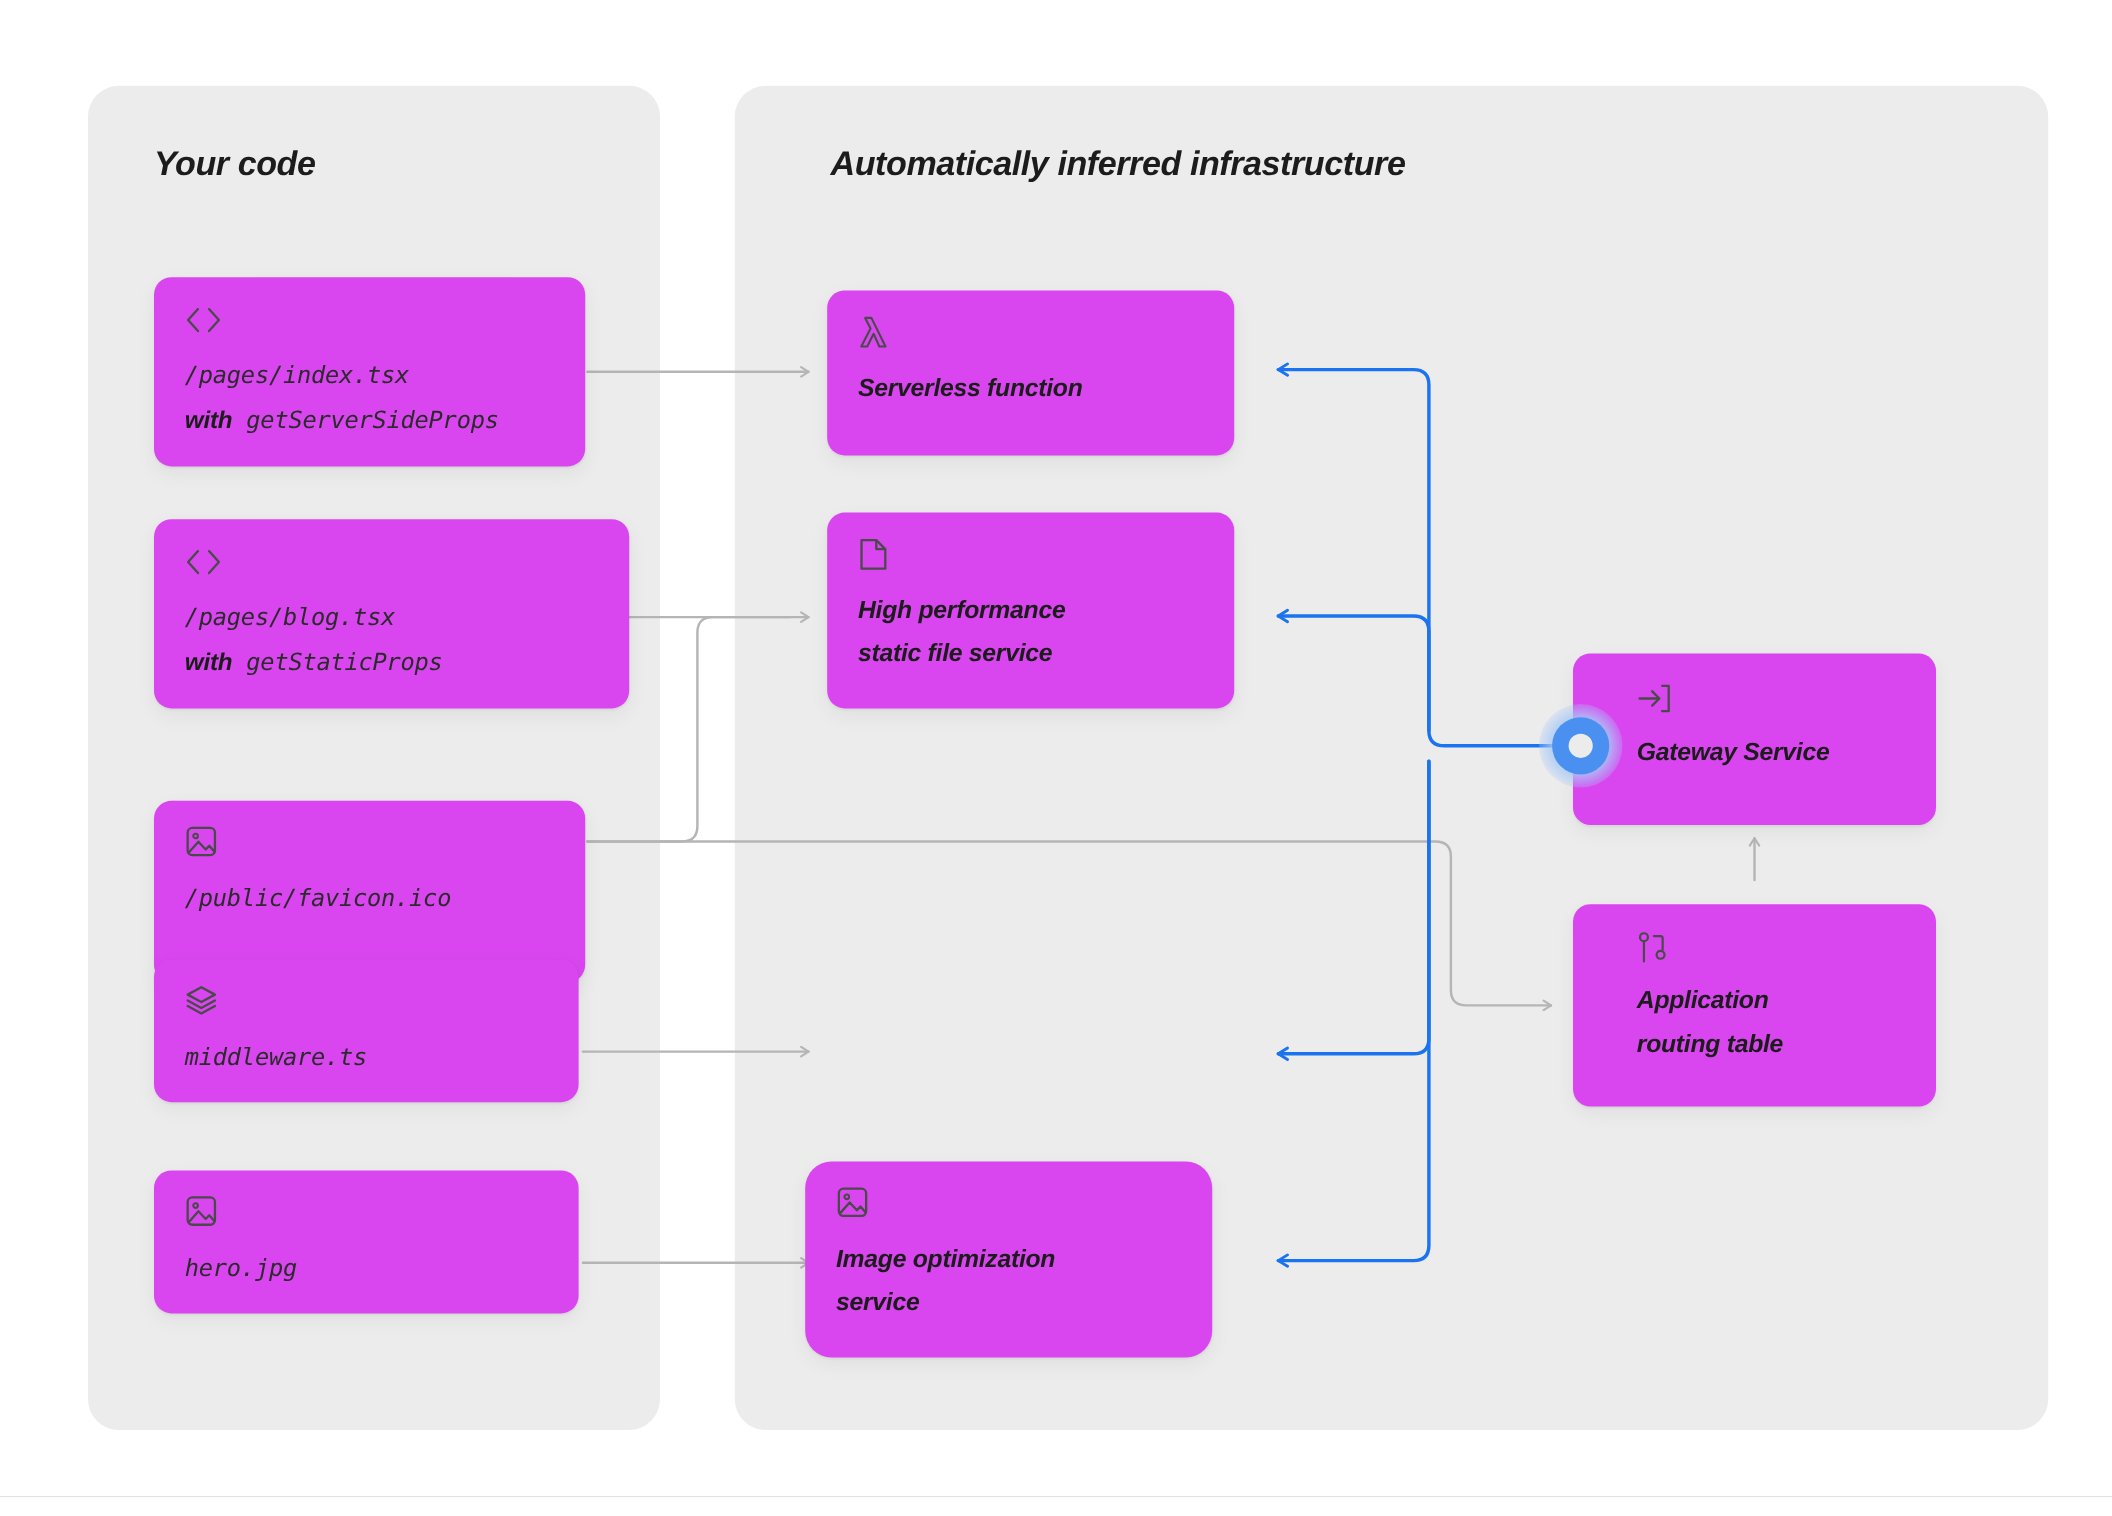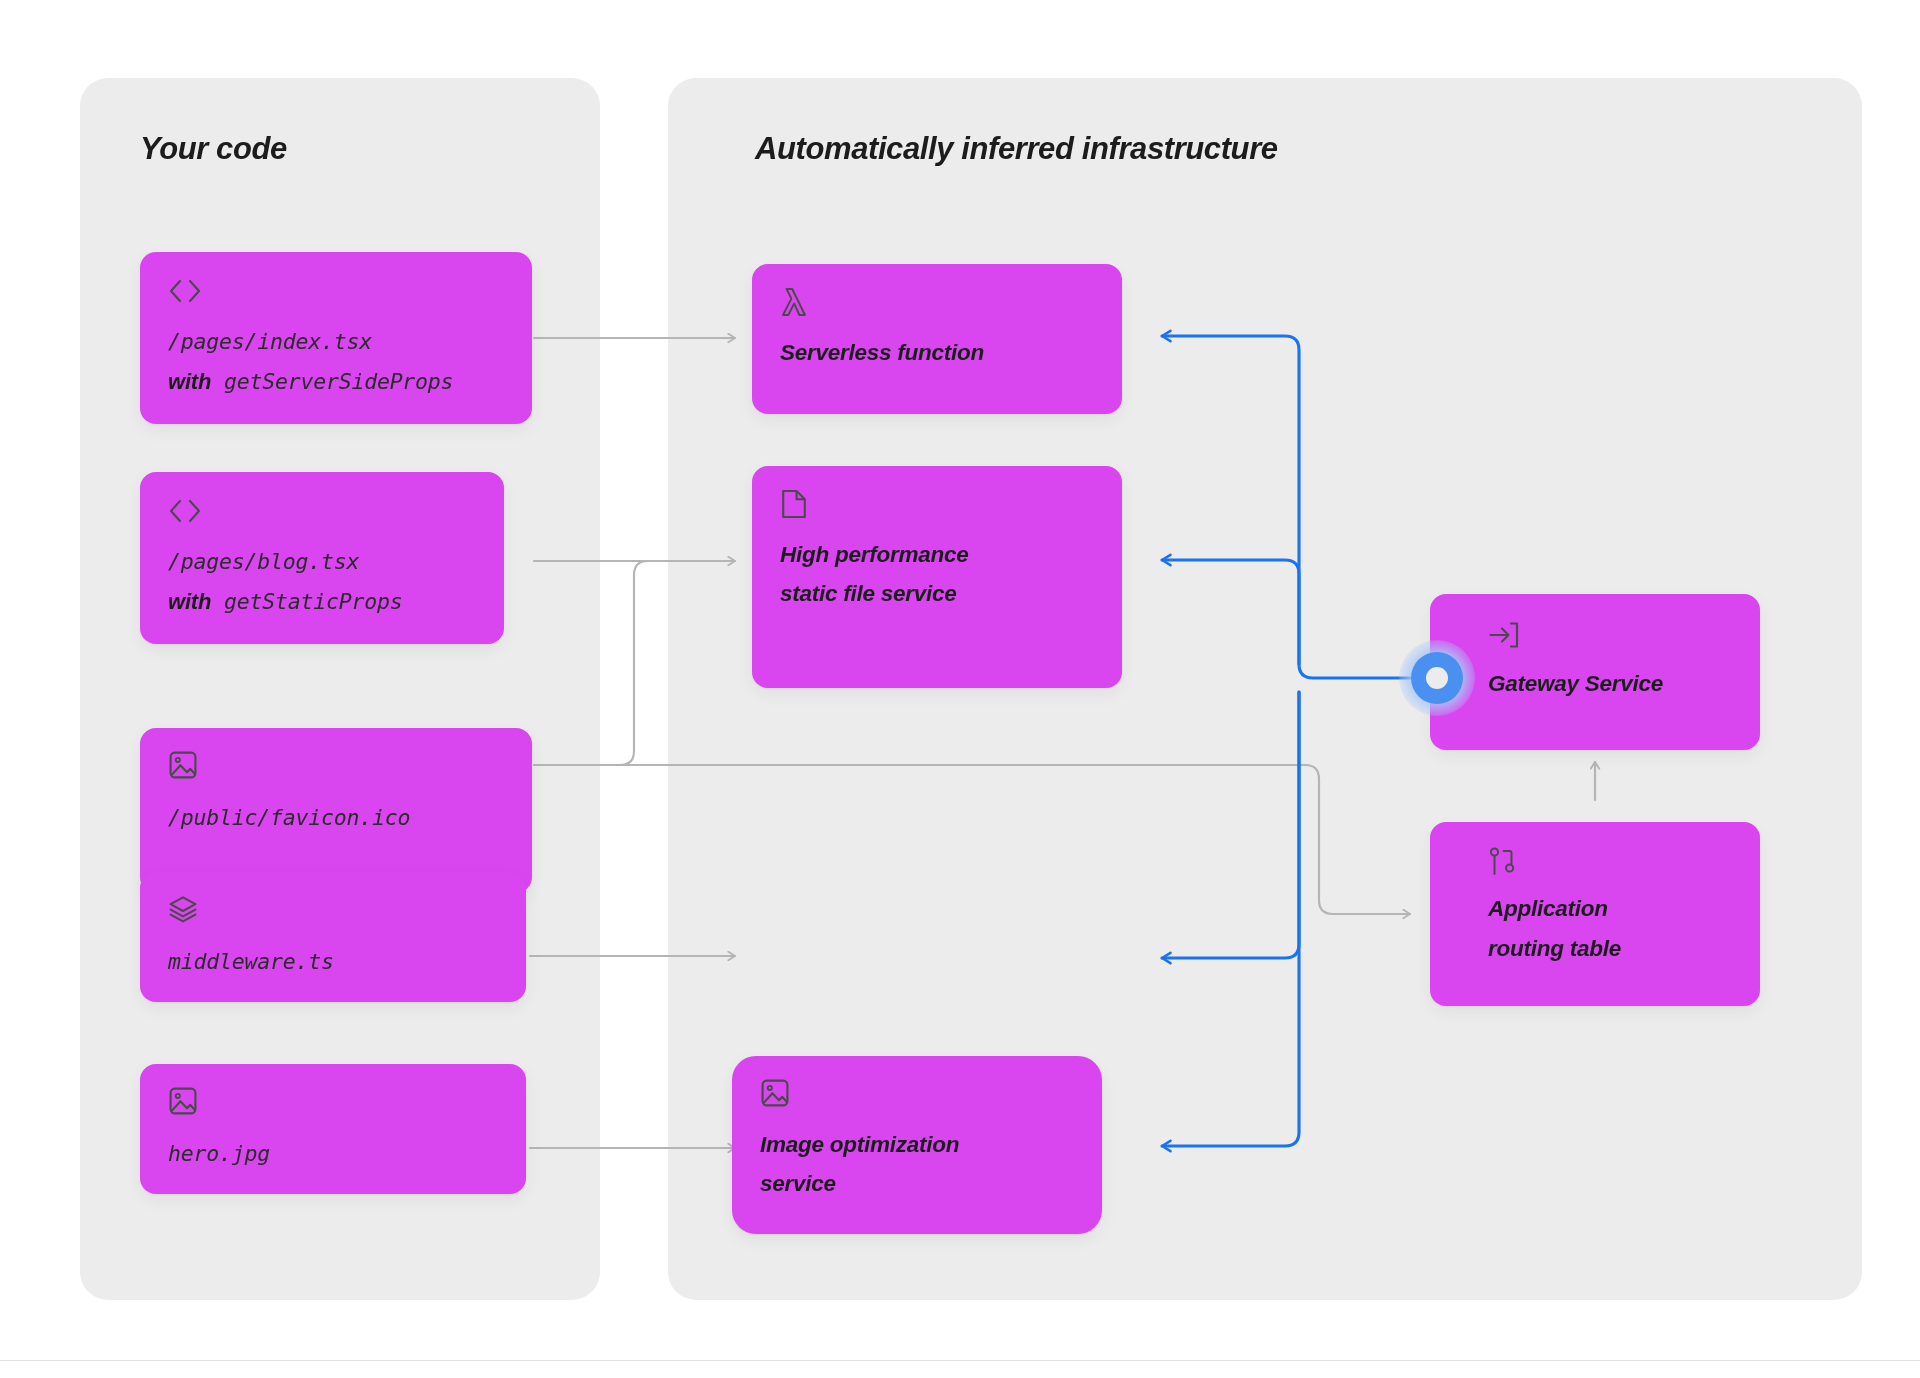--- a/index.html
+++ b/index.html
@@ -74,28 +74,28 @@
     position: absolute;
     font-size: 22.5px;
     font-weight: 700;
     color: #1c1c1c;
     letter-spacing: -0.25px;
     line-height: 33px;
   }
 
   
   #card-index    { left: 140px; top: 252px;  width: 392px; height: 172px; }
-  #card-blog     { left: 140px; top: 472px;  width: 364px; height: 172px; }
+  #card-blog     { left: 140px; top: 472px;  width: 432px; height: 172px; }
   #card-favicon  { left: 140px; top: 728px;  width: 392px; height: 165px; }
   #card-mw       { left: 140px; top: 872px;  width: 386px; height: 130px; }
   #card-hero     { left: 140px; top: 1064px; width: 386px; height: 130px; }
 
   
   #card-serverless { left: 752px; top: 264px;  width: 370px; height: 150px; }
-  #card-static     { left: 752px; top: 466px;  width: 370px; height: 222px; text-align: center; }
+  #card-static     { left: 752px; top: 466px;  width: 370px; height: 178px; text-align: center; }
   #card-edge       { left: 752px; top: 888px;  width: 370px; height: 150px; }
   #card-imgopt     { left: 732px; top: 1056px; width: 370px; height: 178px; border-radius: 24px; }
 
   
   #card-gateway    { left: 1430px; top: 594px; width: 330px; height: 156px; }
   #card-routing    { left: 1430px; top: 822px; width: 330px; height: 184px; }
 
   svg.wires {
     position: absolute;
     left: 0; top: 0;

